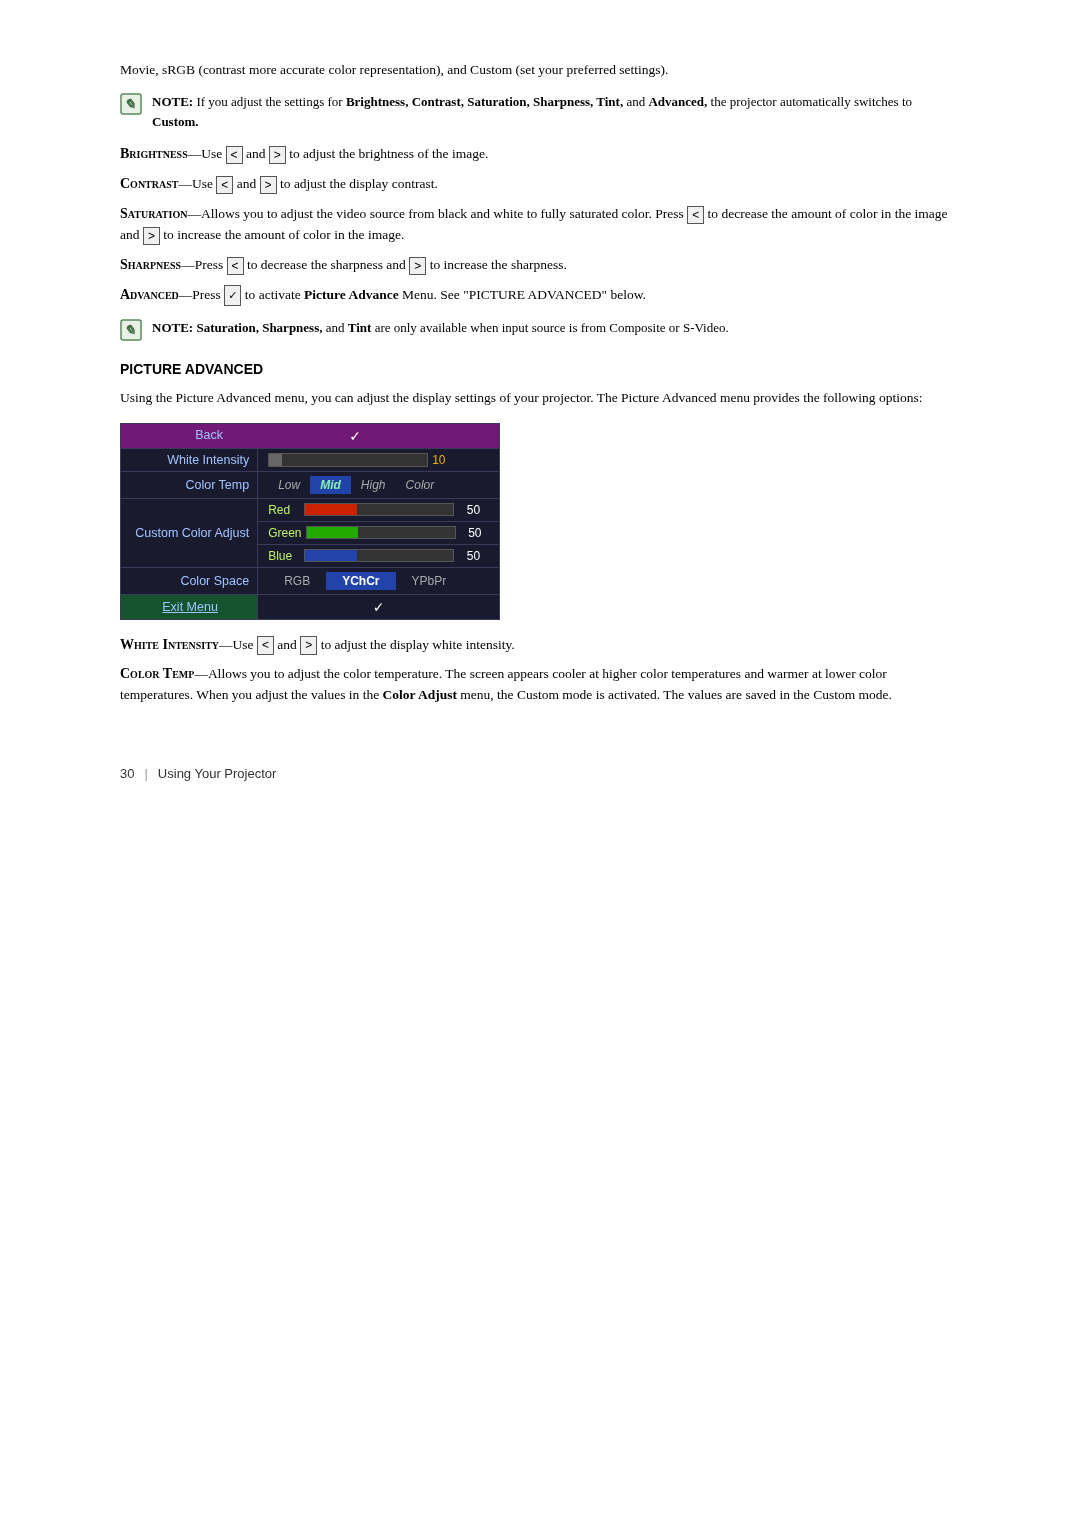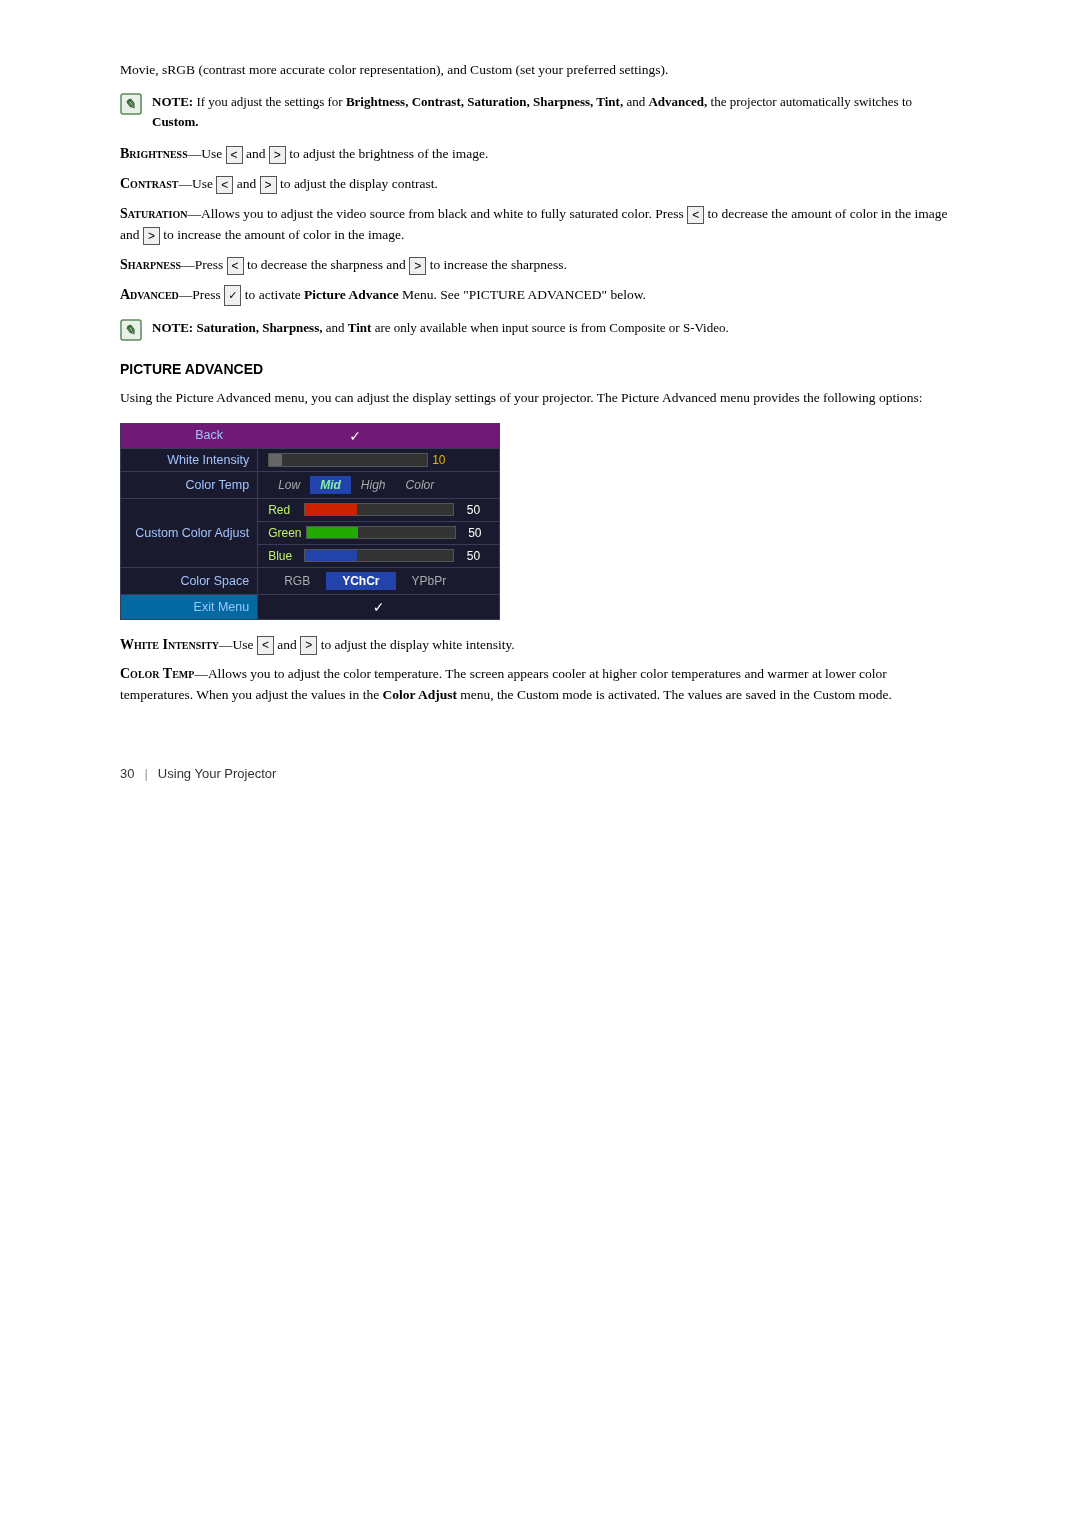--- a/index.html
+++ b/index.html
@@ -86,22 +86,23 @@
       padding-right: 8px;
       font-weight: normal;
     }
     .menu-table .row-back {
       color: #fff;
       background: #1a1a2e;
       text-align: center;
     }
     .menu-table .row-exit {
       color: #a0c4ff;
-      background: #0369a1;
-      text-align: right;
+      background: #14532d;
+      text-align: center;
+      text-decoration: underline;
     }
     .checkmark {
       color: #fff;
       font-size: 14px;
     }
     
     .intensity-bar-cell {
       padding: 3px 6px;
       background: #1a1a2e;
     }

